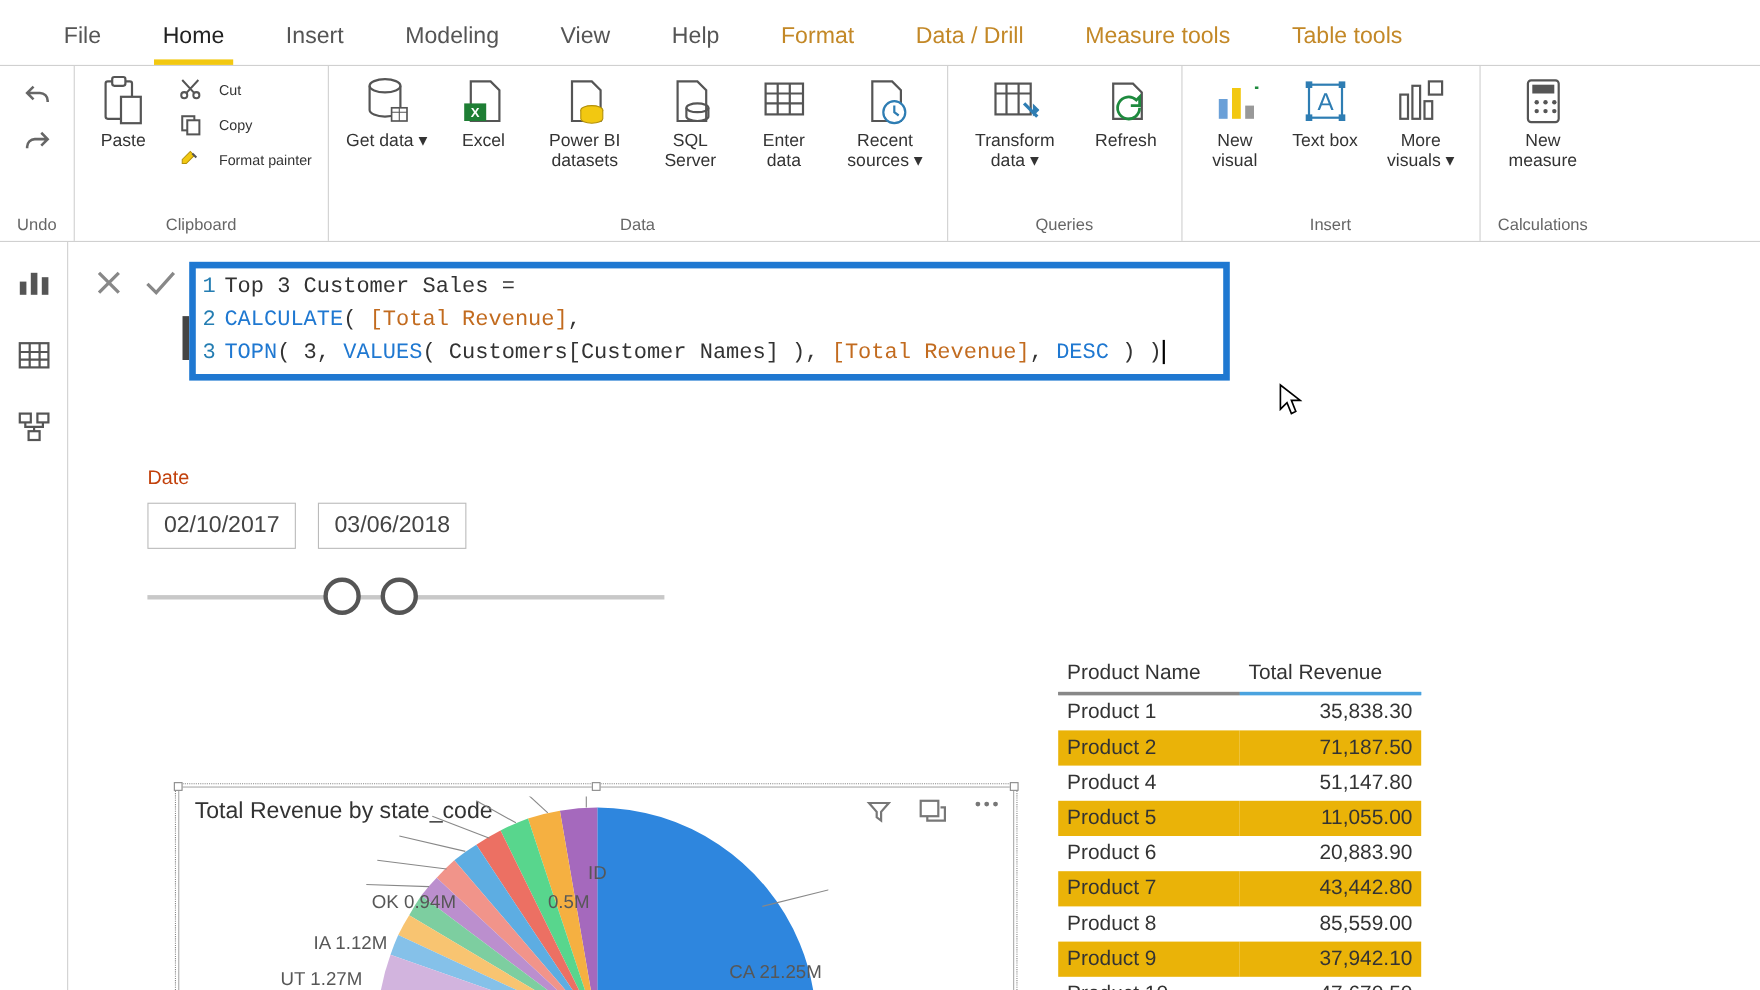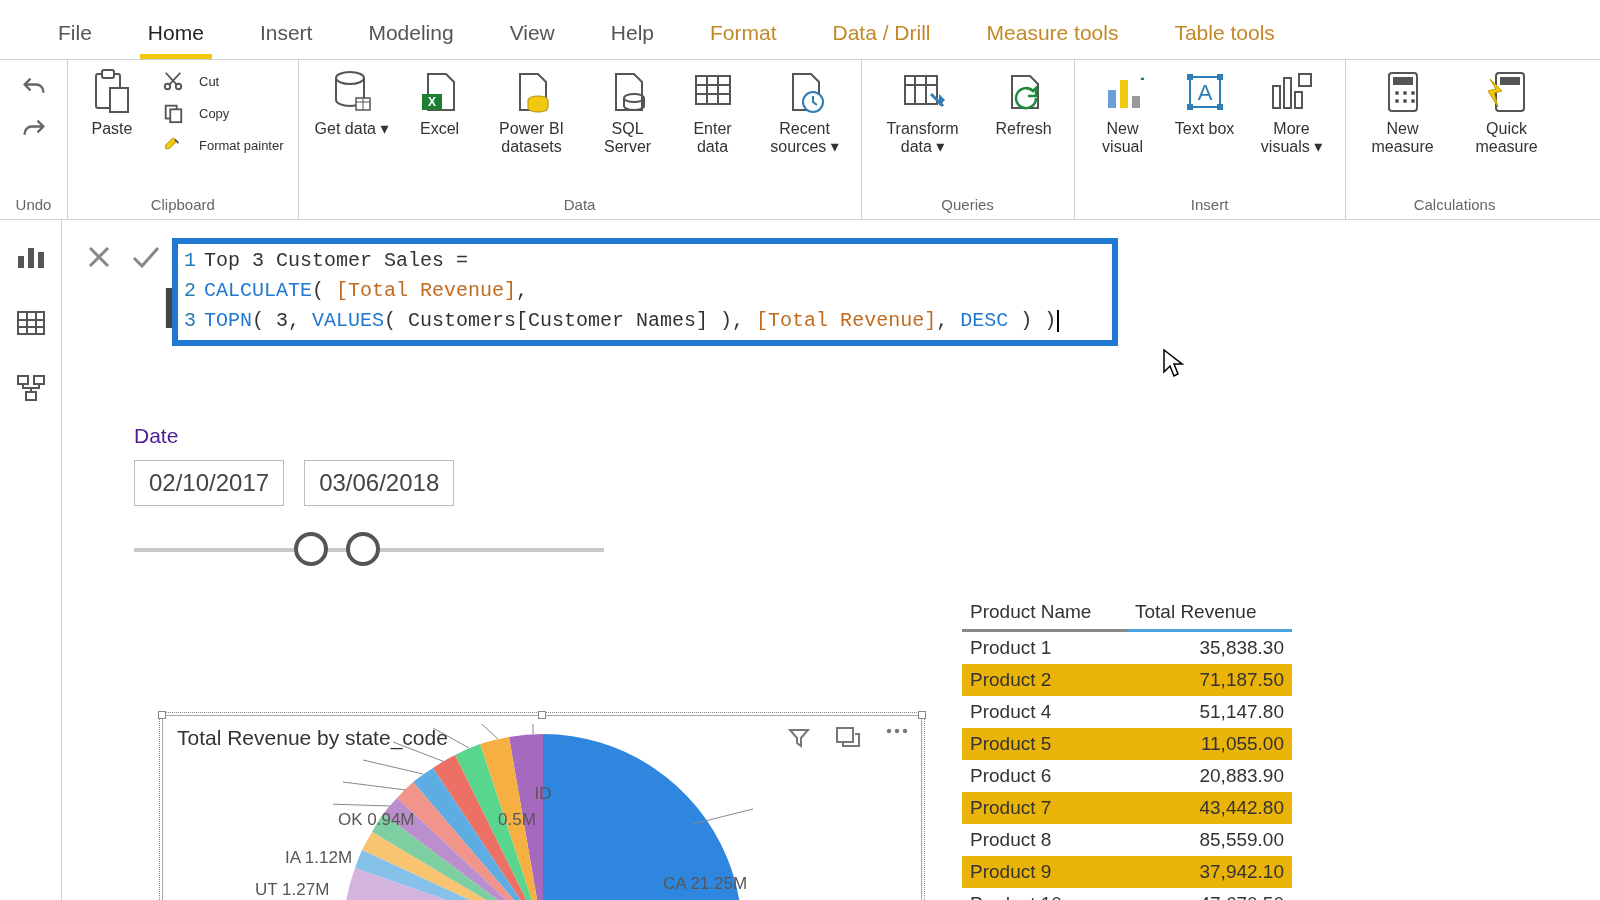--- a/index.html
+++ b/index.html
@@ -46,23 +46,23 @@
   .code-measure{color:#c26b1f;}
   .code-kw{color:#1f78d1;}
   .cursor-caret{display:inline-block;width:2px;height:22px;background:#000;vertical-align:middle;margin-left:1px;}
   
   .ghost-title{position:absolute; left:76px; top:36px; font-size:58px; font-weight:700; color:#444; z-index:0;}
   .formula-wrap{position:relative;z-index:1;}
   .mouse-cursor{position:absolute; left:1076px; top:110px; pointer-events:none;}
   
   
   .slicer { margin-top: 78px; margin-left: 48px; width: 470px; }
-  .slicer .lbl { font-size:21px; color:#4c1d95; margin-bottom:12px;}
+  .slicer .lbl { font-size:18px; color:#c2410c; margin-bottom:12px;}
   .daterow { display:flex; gap:20px; }
-  .datebox { border:1px solid #bbb; padding:8px 14px; font-size:24px; color:#444; background:#fff;}
+  .datebox { border:1px solid #bbb; padding:8px 14px; font-size:21px; color:#444; background:#fff;}
   .track { position:relative; height:60px; margin-top:14px;}
   .tline { position:absolute; left:0; right:0; top:28px; height:4px; background:#c8c8c8;}
   .thandle{position:absolute; top:12px; width:34px;height:34px;border:4px solid #555;border-radius:50%;background:#fff;}
   
   
   .pievisual{ position:absolute; left:100px; top:495px; width:760px; height:330px; border:1px solid #aaa; background:#fff;}
   .pievisual::before{content:"";position:absolute;left:-4px;top:-4px;right:-4px;bottom:-4px;border:1px dotted #888;pointer-events:none;}
   .vis-handle{position:absolute;width:8px;height:8px;background:#fff;border:1px solid #888;}
   .vtitle{font-size:21px;padding:10px 14px;color:#333;}
   .vicons{position:absolute;right:12px;top:10px;display:flex;gap:24px;}
@@ -309,30 +309,20 @@
               <rect x="8" y="6" width="20" height="8" fill="#555"></rect>
               <circle cx="12" cy="22" r="2" fill="#555"></circle>
               <circle cx="20" cy="22" r="2" fill="#555"></circle>
               <circle cx="28" cy="22" r="2" fill="#555"></circle>
               <circle cx="12" cy="30" r="2" fill="#555"></circle>
               <circle cx="20" cy="30" r="2" fill="#555"></circle>
               <circle cx="28" cy="30" r="2" fill="#555"></circle>
             </svg>
           </div>
           <div class="lb">New measure</div>
-        </div>
-      <div class="bigbtn" style="width:86px">
-          <div class="ic">
-            <svg width="42" height="42">
-              <rect x="10" y="2" width="28" height="38" rx="3" fill="none" stroke="#555" stroke-width="2"></rect>
-              <rect x="14" y="6" width="20" height="8" fill="#555"></rect>
-              <path d="M4 8l6 10-8 2 10 16-4-14 8-2z" fill="#f2c811" stroke="#c49a00"></path>
-            </svg>
-          </div>
-          <div class="lb">Quick measure</div>
         </div>
     </div>
     <div class="rgroup-label">Calculations</div>
   </div>
 </div>
 
 <div class="main">
   <div class="viewrail">
     <div class="vicon">
         <svg width="30" height="26">

